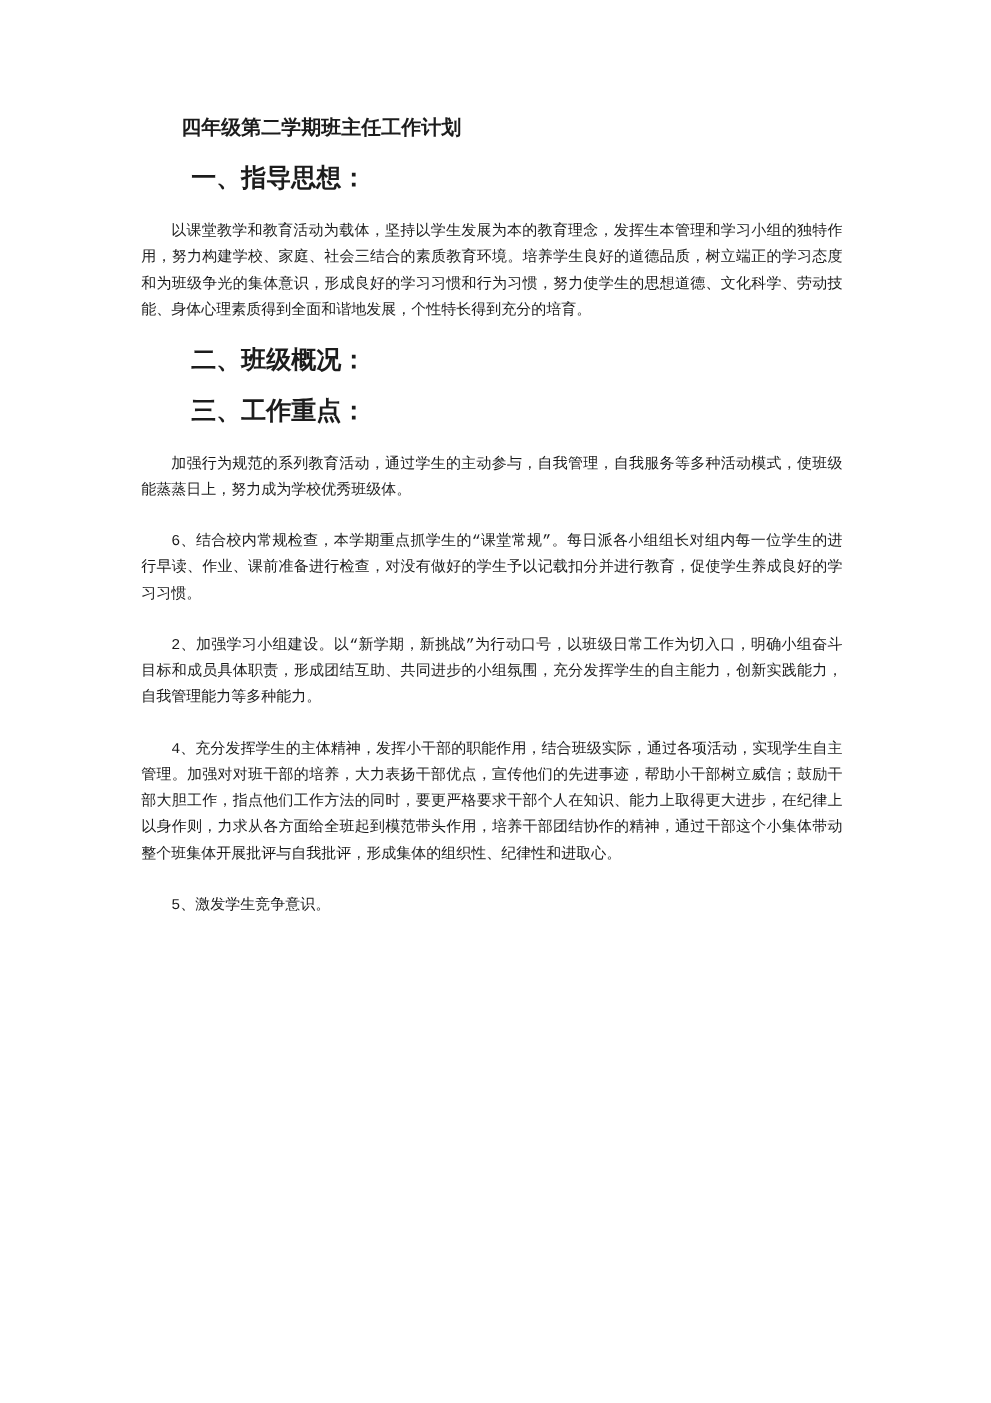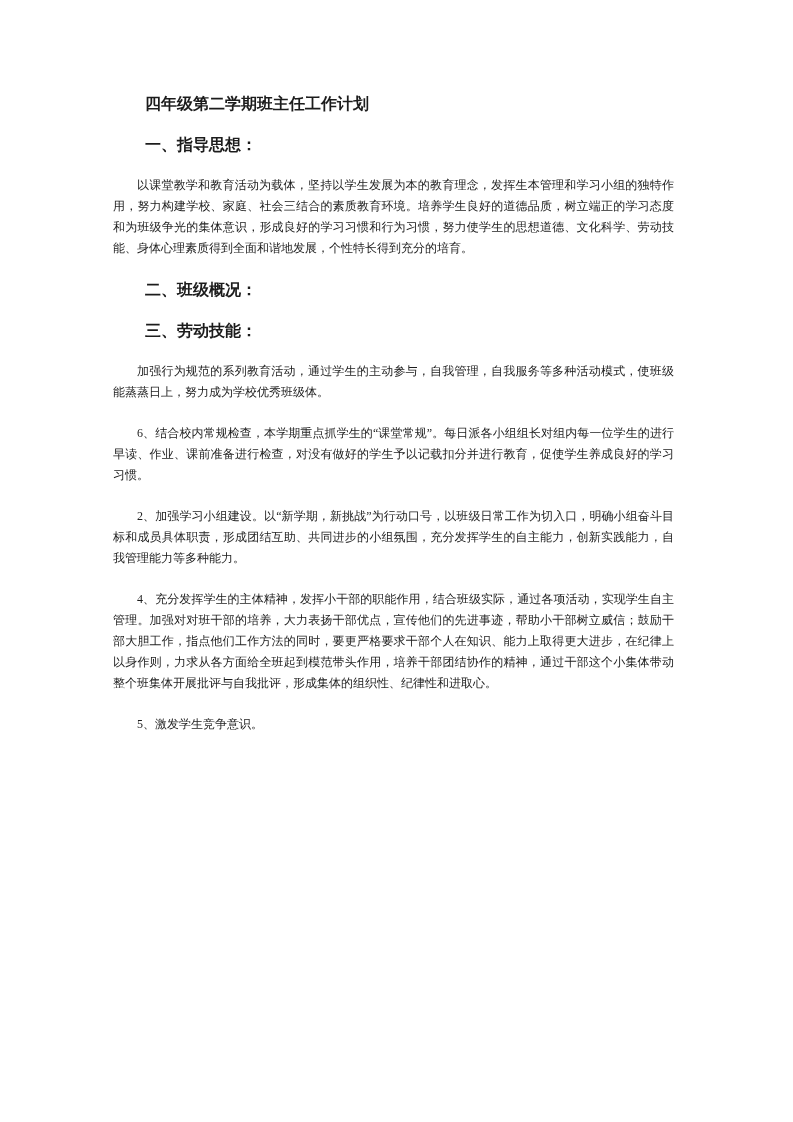--- a/index.html
+++ b/index.html
@@ -11,35 +11,35 @@
       height: 1122px;
       background: #ffffff;
       overflow: hidden;
     }
     .page {
       box-sizing: border-box;
       width: 793px;
       height: 802px;
       background: #ffffff;
       color: #1c1c1c;
-      font-family: Liberation Serif, serif;
+      font-family: Liberation Mono, monospace;
     }
     .content {
       box-sizing: border-box;
       padding: 93px 115px 0 113px;
     }
     .doc-title {
       font-size: 16px;
       line-height: 21px;
       font-weight: 700;
       text-indent: 2em;
       margin: 0 0 12px 0;
     }
     .heading {
-      font-size: 16px;
+      font-size: 20px;
       line-height: 21px;
       font-weight: 700;
       text-indent: 2em;
       margin: 20px 0 0 0;
     }
     .para {
       font-size: 12px;
       line-height: 21px;
       text-indent: 2em;
       text-align: justify;
@@ -53,21 +53,21 @@
 <div class="page">
   <div class="content">
 
     <div class="doc-title">四年级第二学期班主任工作计划</div>
 
     <div class="heading">一、指导思想：</div>
     <div class="para">以课堂教学和教育活动为载体，坚持以学生发展为本的教育理念，发挥生本管理和学习小组的独特作用，努力构建学校、家庭、社会三结合的素质教育环境。培养学生良好的道德品质，树立端正的学习态度和为班级争光的集体意识，形成良好的学习习惯和行为习惯，努力使学生的思想道德、文化科学、劳动技能、身体心理素质得到全面和谐地发展，个性特长得到充分的培育。</div>
 
     <div class="heading">二、班级概况：</div>
 
-    <div class="heading">三、劳动技能：</div>
+    <div class="heading">三、工作重点：</div>
     <div class="para">加强行为规范的系列教育活动，通过学生的主动参与，自我管理，自我服务等多种活动模式，使班级能蒸蒸日上，努力成为学校优秀班级体。</div>
     <div class="para">6、结合校内常规检查，本学期重点抓学生的“课堂常规”。每日派各小组组长对组内每一位学生的进行早读、作业、课前准备进行检查，对没有做好的学生予以记载扣分并进行教育，促使学生养成良好的学习习惯。</div>
     <div class="para">2、加强学习小组建设。以“新学期，新挑战”为行动口号，以班级日常工作为切入口，明确小组奋斗目标和成员具体职责，形成团结互助、共同进步的小组氛围，充分发挥学生的自主能力，创新实践能力，自我管理能力等多种能力。</div>
     <div class="para">4、充分发挥学生的主体精神，发挥小干部的职能作用，结合班级实际，通过各项活动，实现学生自主管理。加强对对班干部的培养，大力表扬干部优点，宣传他们的先进事迹，帮助小干部树立威信；鼓励干部大胆工作，指点他们工作方法的同时，要更严格要求干部个人在知识、能力上取得更大进步，在纪律上以身作则，力求从各方面给全班起到模范带头作用，培养干部团结协作的精神，通过干部这个小集体带动整个班集体开展批评与自我批评，形成集体的组织性、纪律性和进取心。</div>
     <div class="para">5、激发学生竞争意识。</div>
 
   </div>
 </div>
 
 </body></html>

